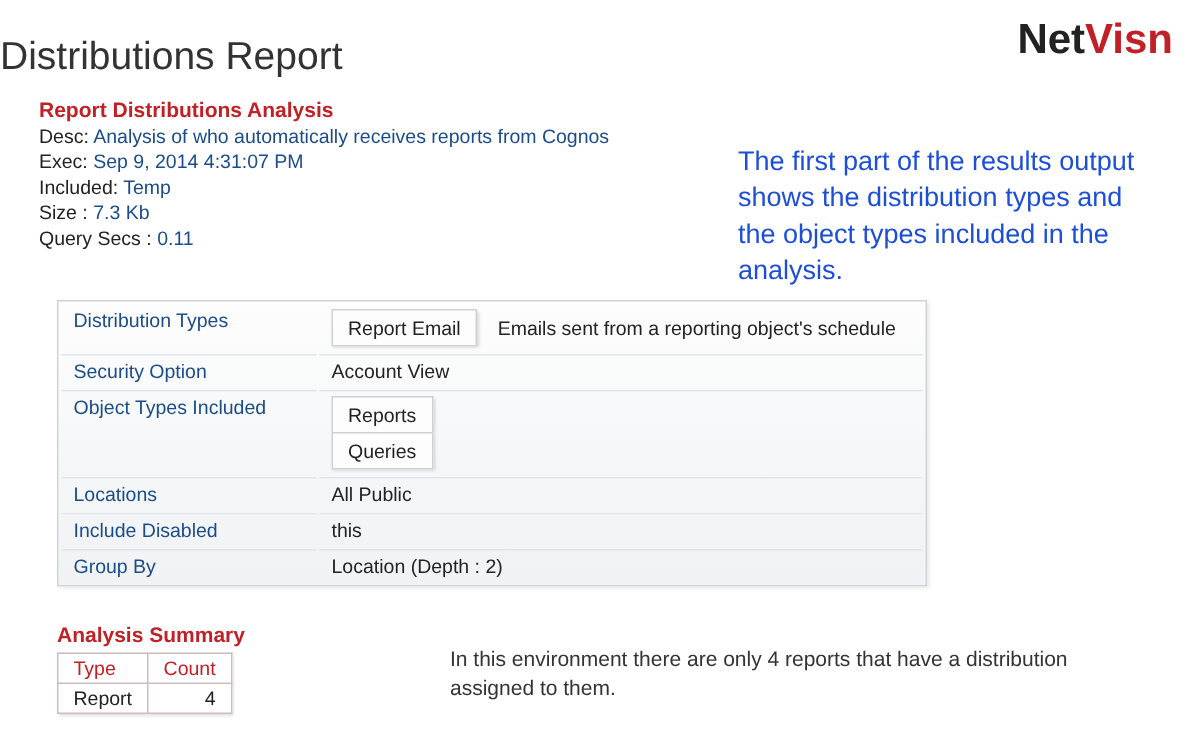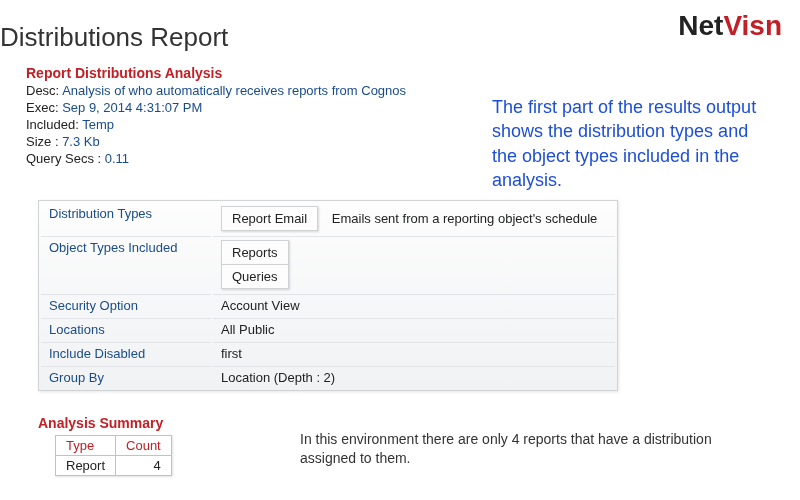--- a/index.html
+++ b/index.html
@@ -99,21 +99,20 @@
   .pill-desc { color:#222; font-size:13px; }
   .summary-block {
     position: absolute;
     top: 415px;
     left: 38px;
   }
   .summary-table {
     margin-top: 4px;
     border-collapse: collapse;
     box-shadow: 1px 1px 2px rgba(0,0,0,0.12);
-    margin-left: 17px;
   }
   .summary-table th, .summary-table td {
     border: 1px solid #cfbcbc;
     padding: 2px 10px;
     font-size: 13px;
     text-align: left;
   }
   .summary-table th {
     color: #c12026;
     font-weight: normal;
@@ -161,39 +160,39 @@
   <table class="options-table">
     <tbody>
         <tr>
       <td class="opt-label">Distribution Types</td>
       <td class="opt-value">
         <span class="pill">Report Email</span>
         <span class="pill-desc">Emails sent from a reporting object's schedule</span>
       </td>
     </tr>
     <tr>
+      <td class="opt-label">Security Option</td>
+      <td class="opt-value">Account View</td>
+    </tr>
+    <tr>
       <td class="opt-label">Object Types Included</td>
       <td class="opt-value">
         <div class="pill-stack" style="display:inline-block;">
           <span class="pill">Reports</span>
           <span class="pill">Queries</span>
         </div>
       </td>
     </tr>
     <tr>
-      <td class="opt-label">Security Option</td>
-      <td class="opt-value">Account View</td>
-    </tr>
-    <tr>
       <td class="opt-label">Locations</td>
       <td class="opt-value">All Public</td>
     </tr>
     <tr>
       <td class="opt-label">Include Disabled</td>
-      <td class="opt-value">first</td>
+      <td class="opt-value">this</td>
     </tr>
     <tr>
       <td class="opt-label">Group By</td>
       <td class="opt-value">Location (Depth : 2)</td>
     </tr>
   </tbody>
     </table>
 </div>
 
 <div class="summary-block">

